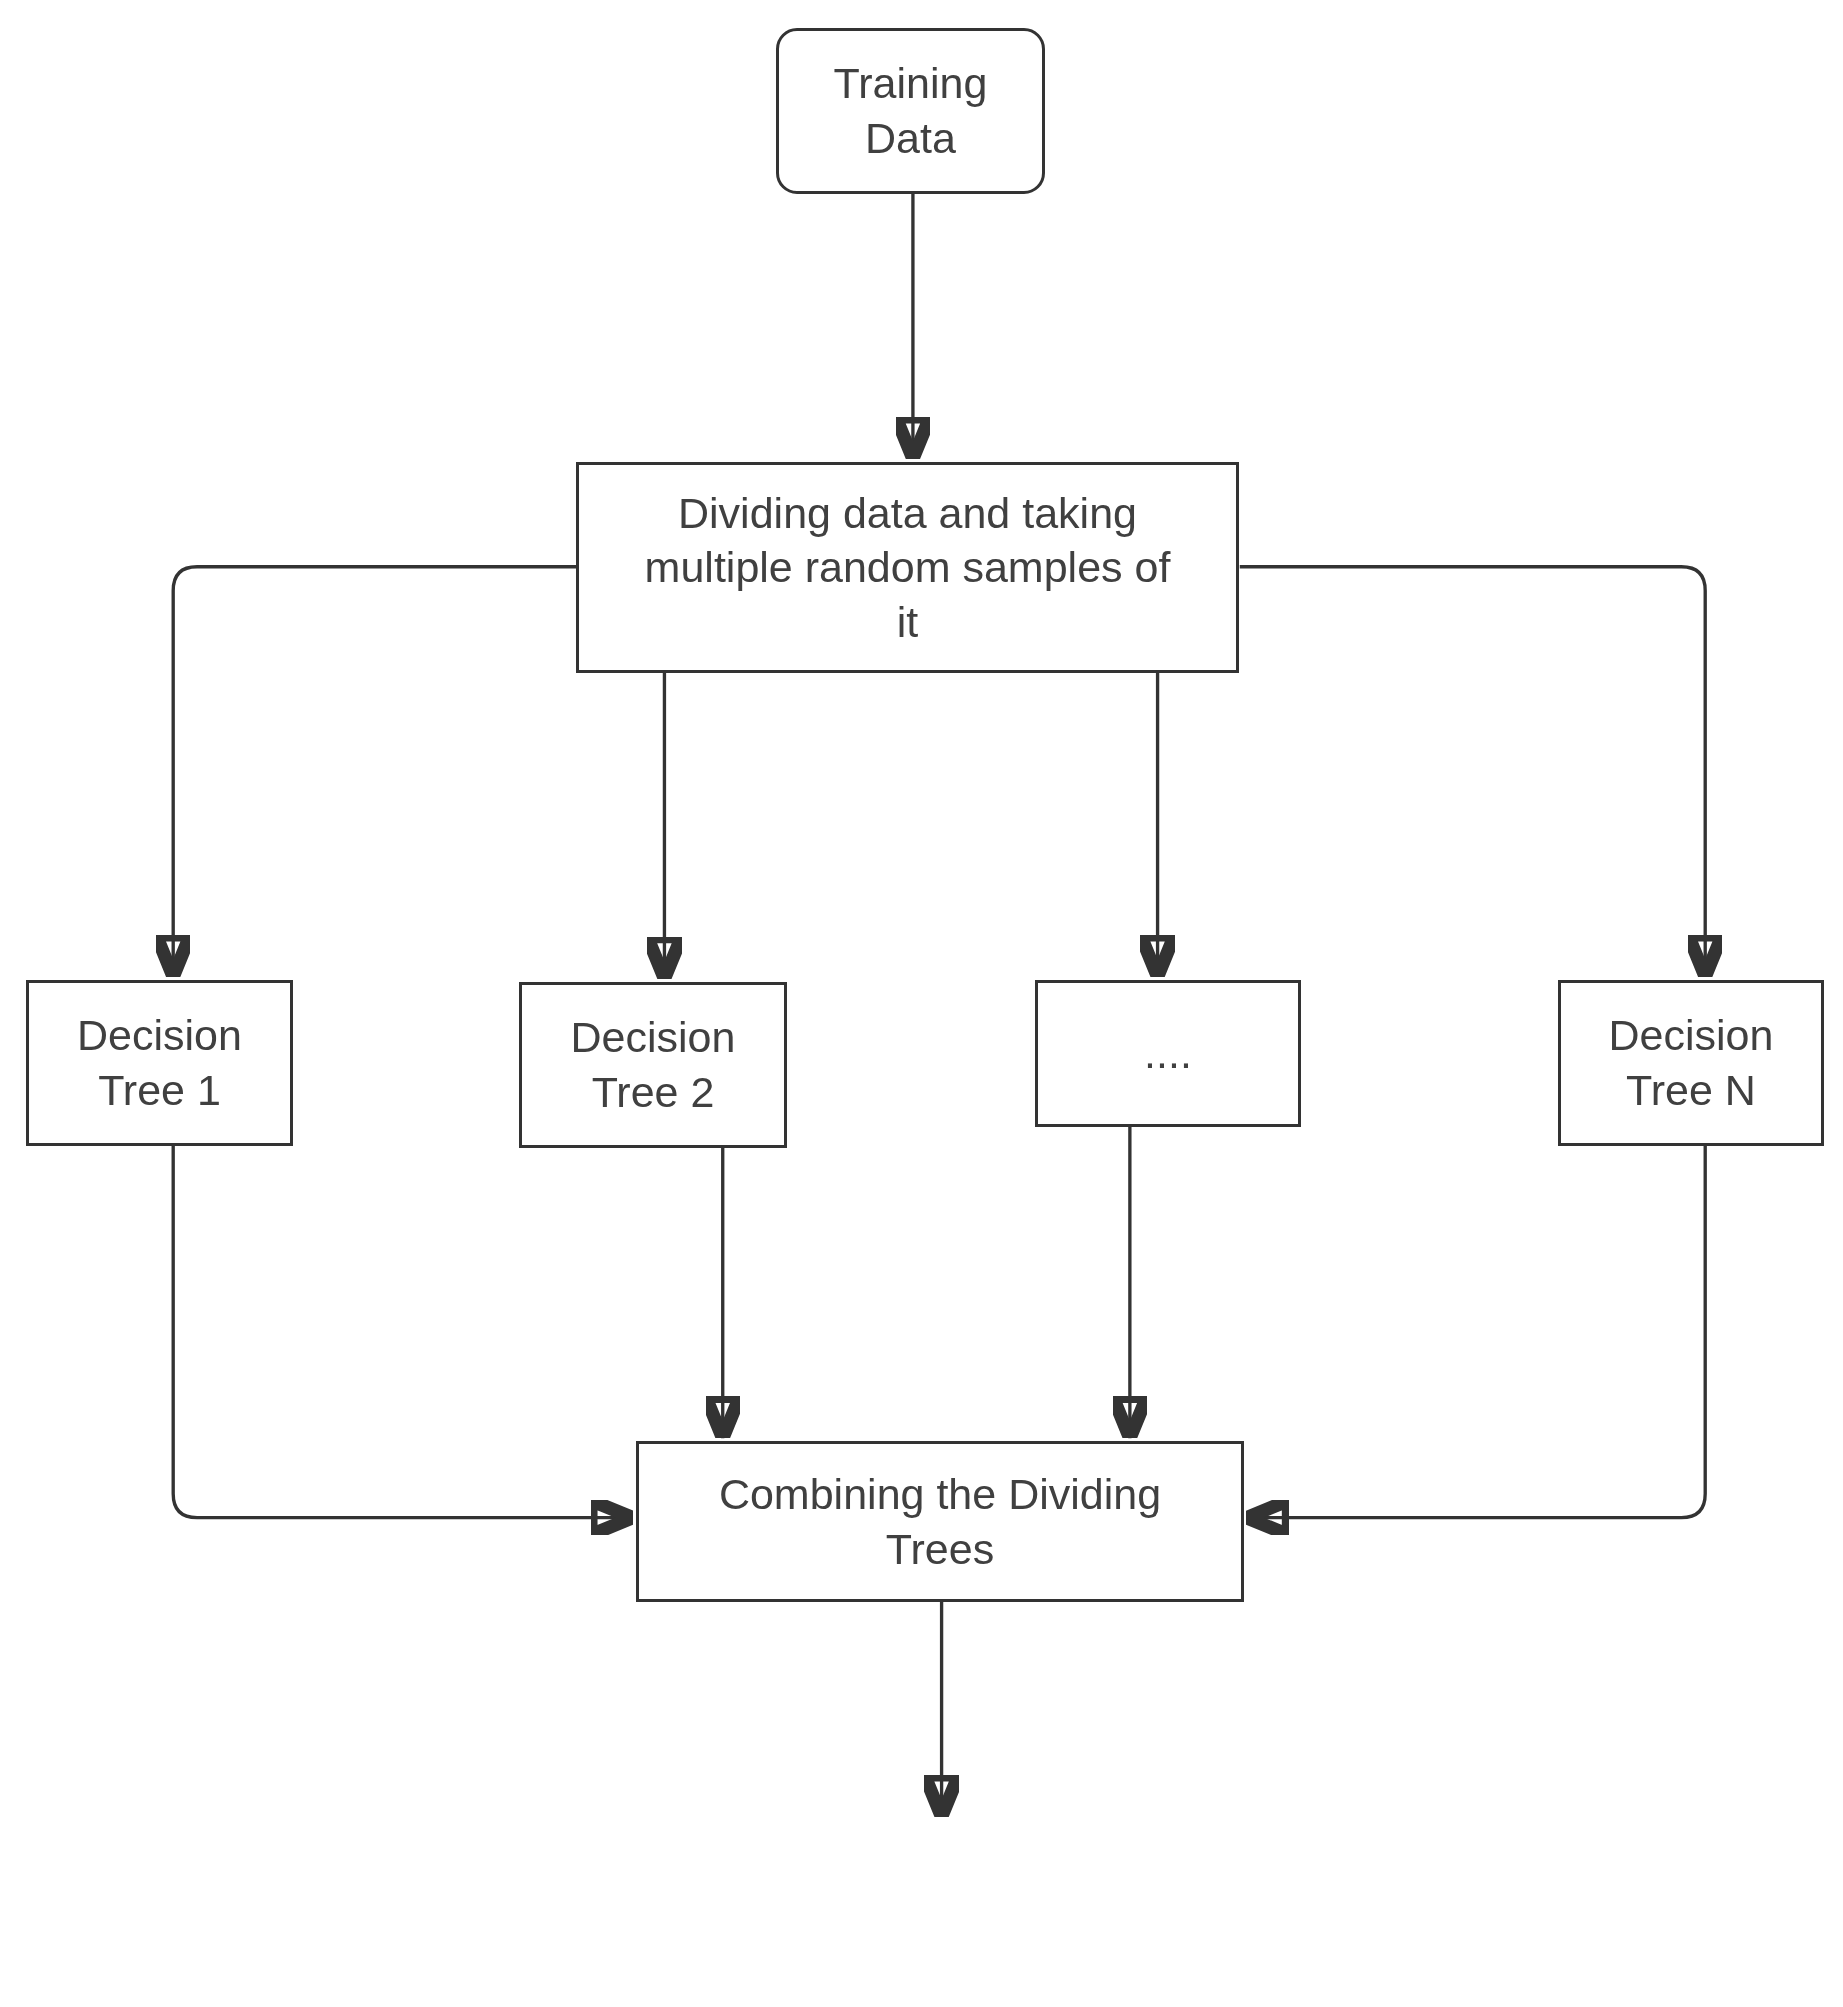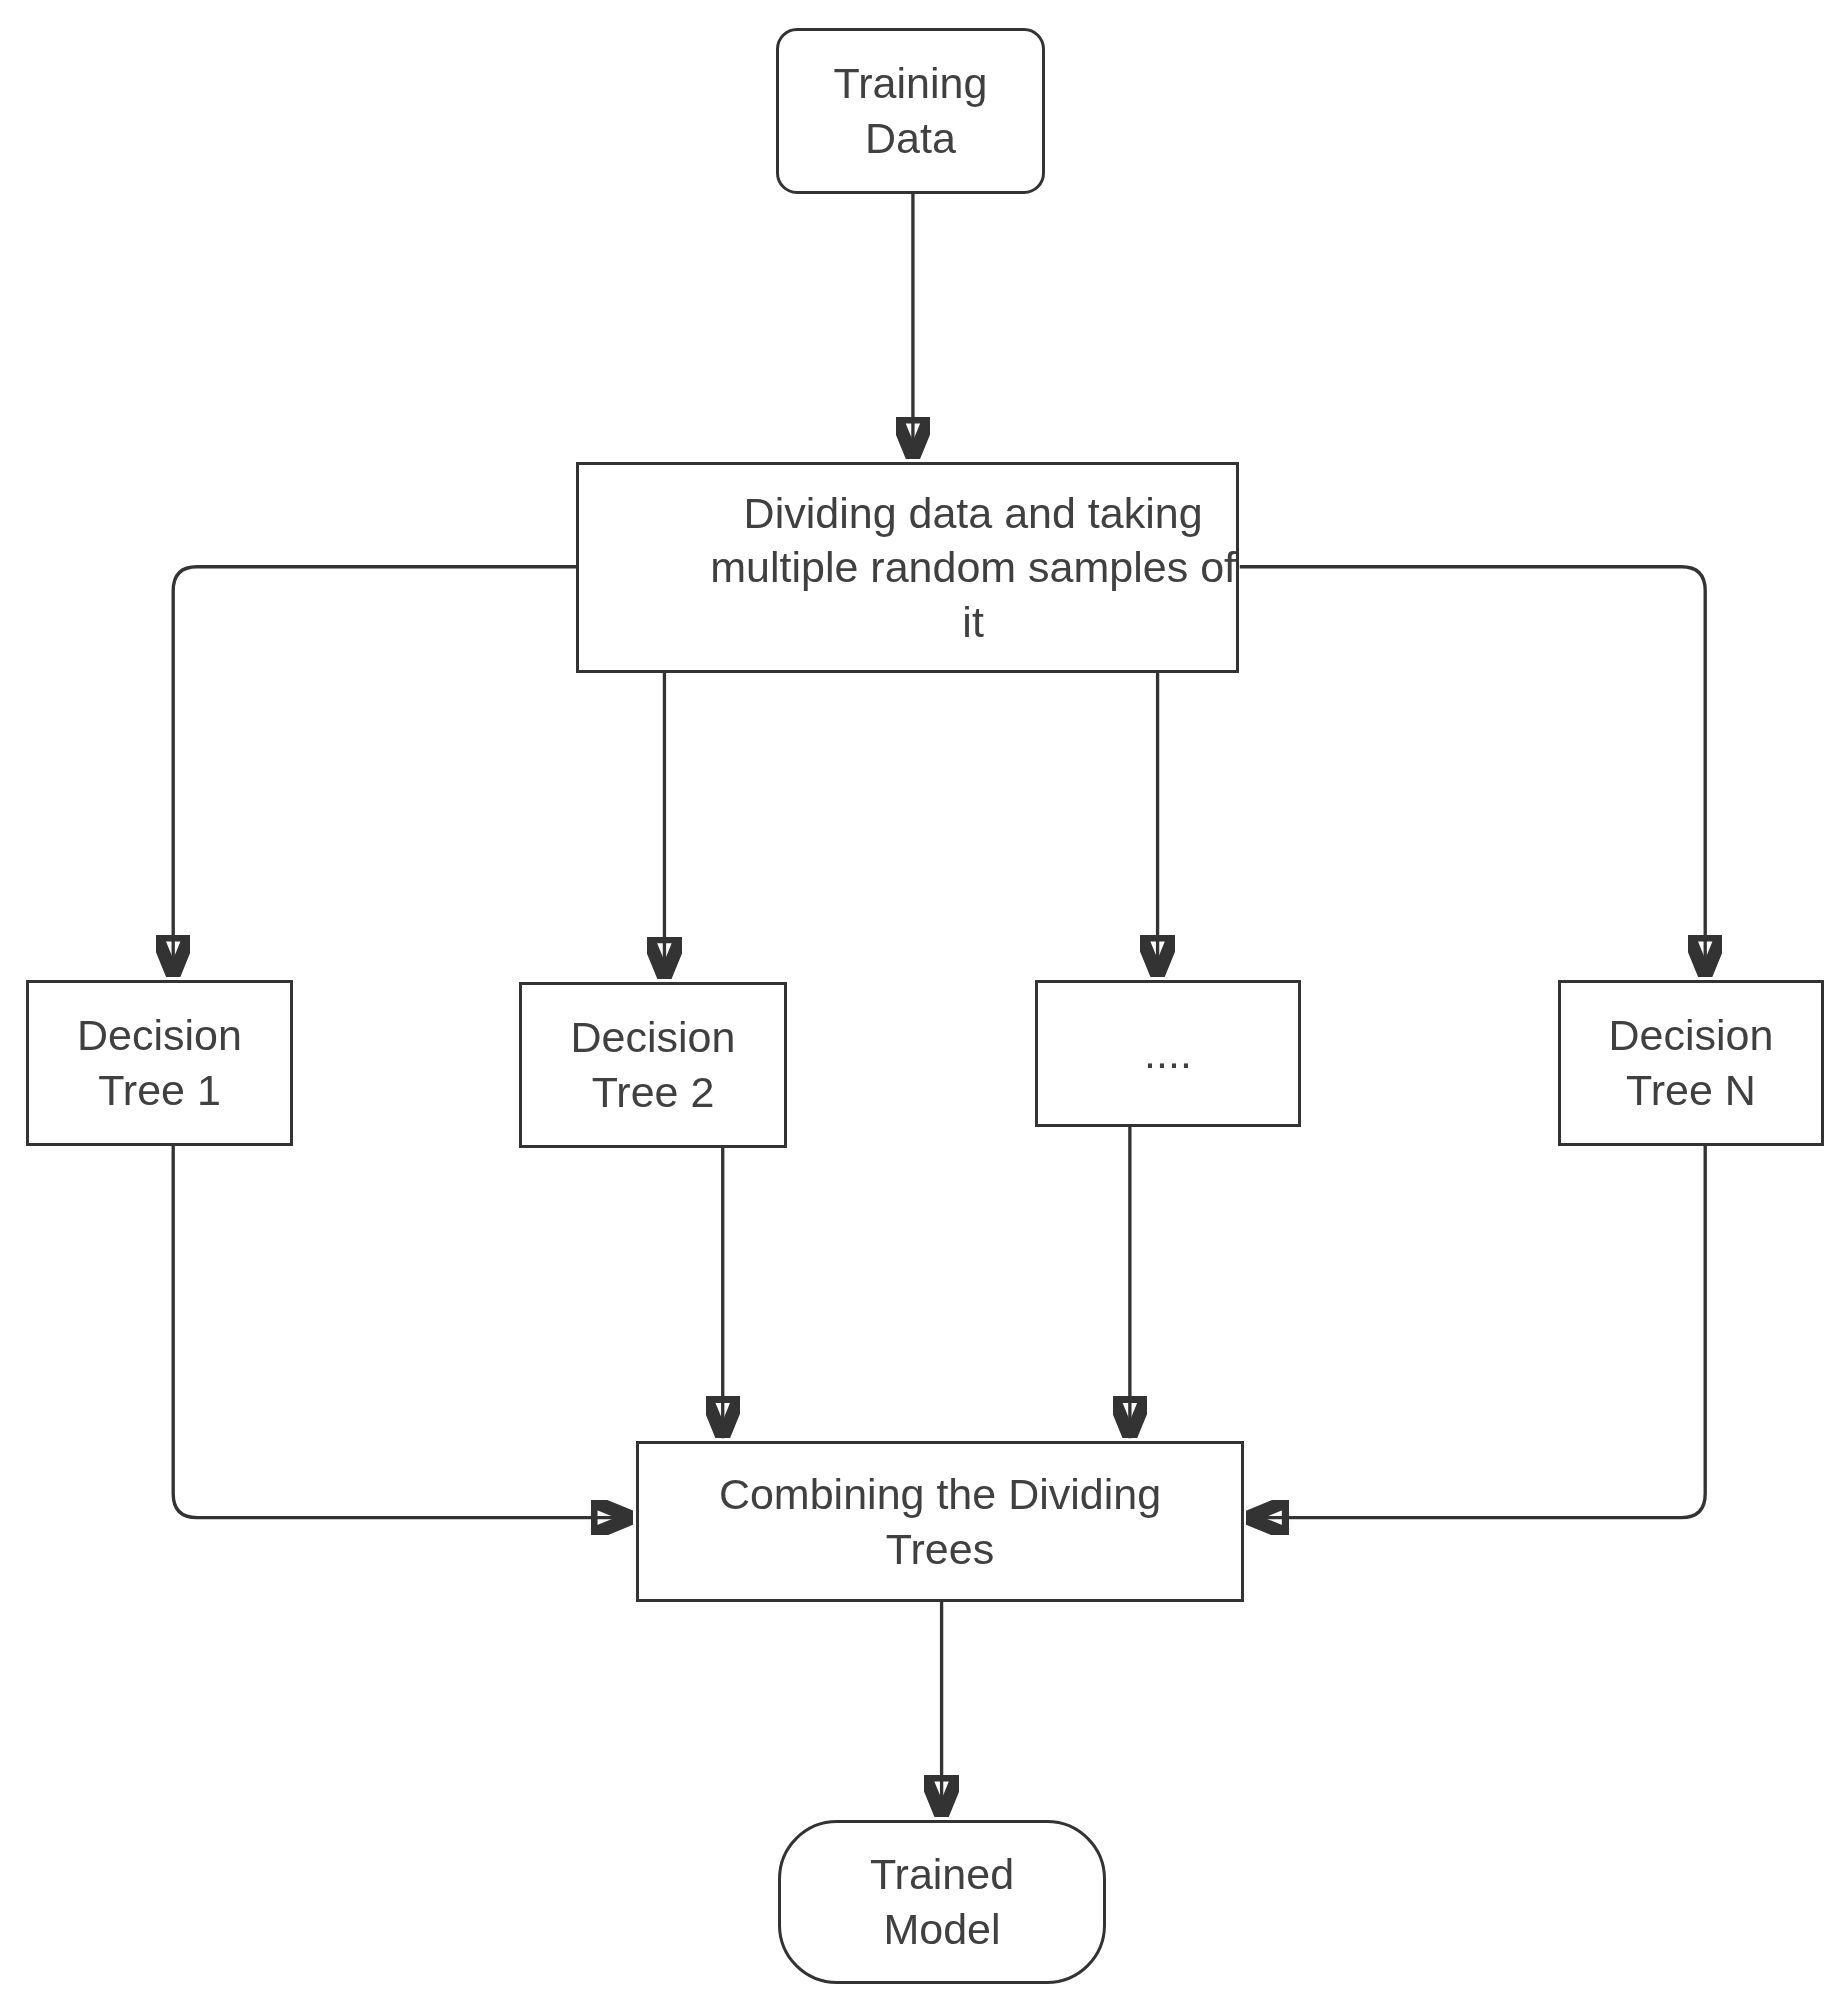--- a/index.html
+++ b/index.html
@@ -70,21 +70,21 @@
     <path d="M 1182 1179 L 1182 1505" marker-end="url(#arrow)"></path>
     <path d="M 1784 1199 L 1784 1563 Q 1784 1588 1759 1588 L 1304 1588" marker-end="url(#arrow)"></path>
     <path d="M 985 1676 L 985 1901" marker-end="url(#arrow)"></path>
   </svg>
 
   <div class="node" style="left:776px; top:28px; width:269px; height:166px;border-radius:21px;">
     <span class="label">Training
 Data</span>
   </div>
 
-  <div class="node" style="left:576px; top:462px; width:663px; height:211px;justify-content:flex-end;">
+  <div class="node" style="left:576px; top:462px; width:663px; height:211px;">
     <span class="label">Dividing data and taking
 multiple random samples of
 it</span>
   </div>
 
   <div class="node" style="left:26px; top:980px; width:267px; height:166px;">
     <span class="label">Decision
 Tree 1</span>
   </div>
 
@@ -100,19 +100,15 @@
   <div class="node" style="left:1558px; top:980px; width:266px; height:166px;">
     <span class="label">Decision
 Tree N</span>
   </div>
 
   <div class="node" style="left:636px; top:1441px; width:608px; height:161px;">
     <span class="label">Combining the Dividing
 Trees</span>
   </div>
 
-  <div class="node terminator" style="left:778px; top:1820px; width:328px; height:164px;">
-    <span class="label">Trained
-Model</span>
-  </div>
 
 </div>
 
 
 </body></html>

